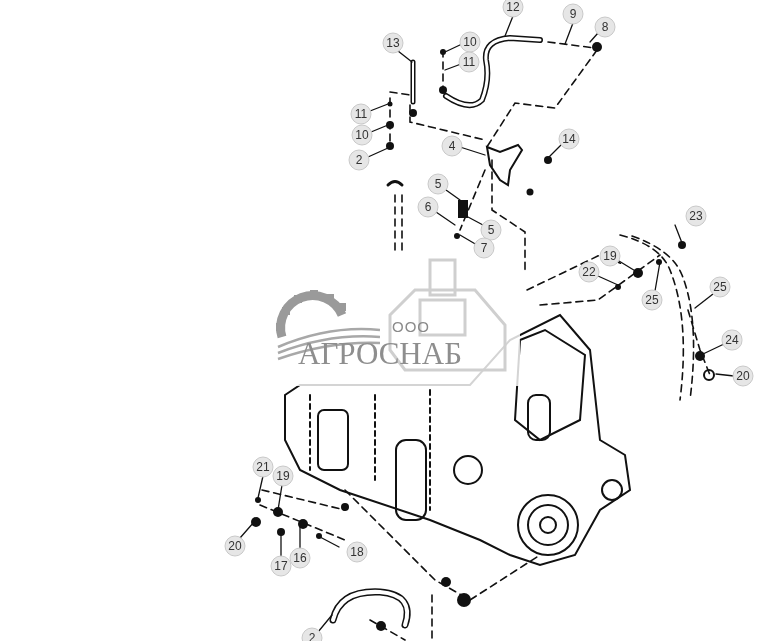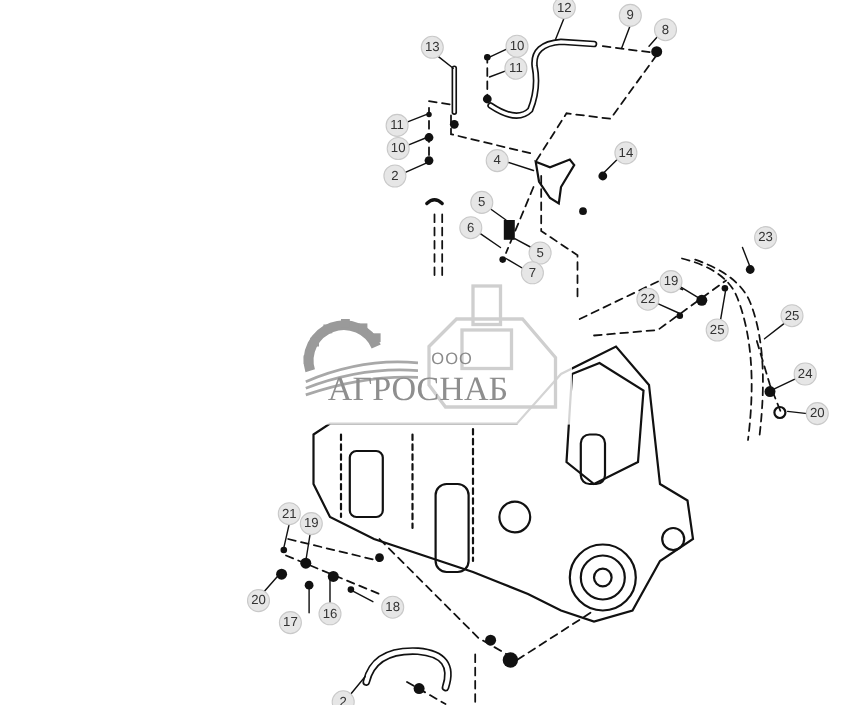--- a/index.html
+++ b/index.html
@@ -186,17 +186,17 @@
     <div class="callout" style="left: 696px; top: 216px;">23</div>
     <div class="callout" style="left: 610px; top: 256px;">19</div>
     <div class="callout" style="left: 589px; top: 272px; text-align: center;">22</div>
     <div class="callout" style="left: 652px; top: 300px;">25</div>
     <div class="callout" style="left: 720px; top: 287px;">25</div>
     <div class="callout" style="left: 732px; top: 340px; border-radius: 10px;">24</div>
     <div class="callout" style="left: 743px; top: 376px;">20</div>
     <div class="callout" style="left: 263px; top: 467px;">21</div>
     <div class="callout" style="left: 283px; top: 476px;">19</div>
     <div class="callout" style="left: 235px; top: 546px;">20</div>
-    <div class="callout" style="left: 264px; top: 566px;">17</div>
+    <div class="callout" style="left: 281px; top: 566px;">17</div>
     <div class="callout" style="left: 300px; top: 558px; text-align: center;">16</div>
     <div class="callout" style="left: 357px; top: 552px;">18</div>
     <div class="callout" style="left: 312px; top: 638px;">2</div>
   </div>
 
 </body></html>

